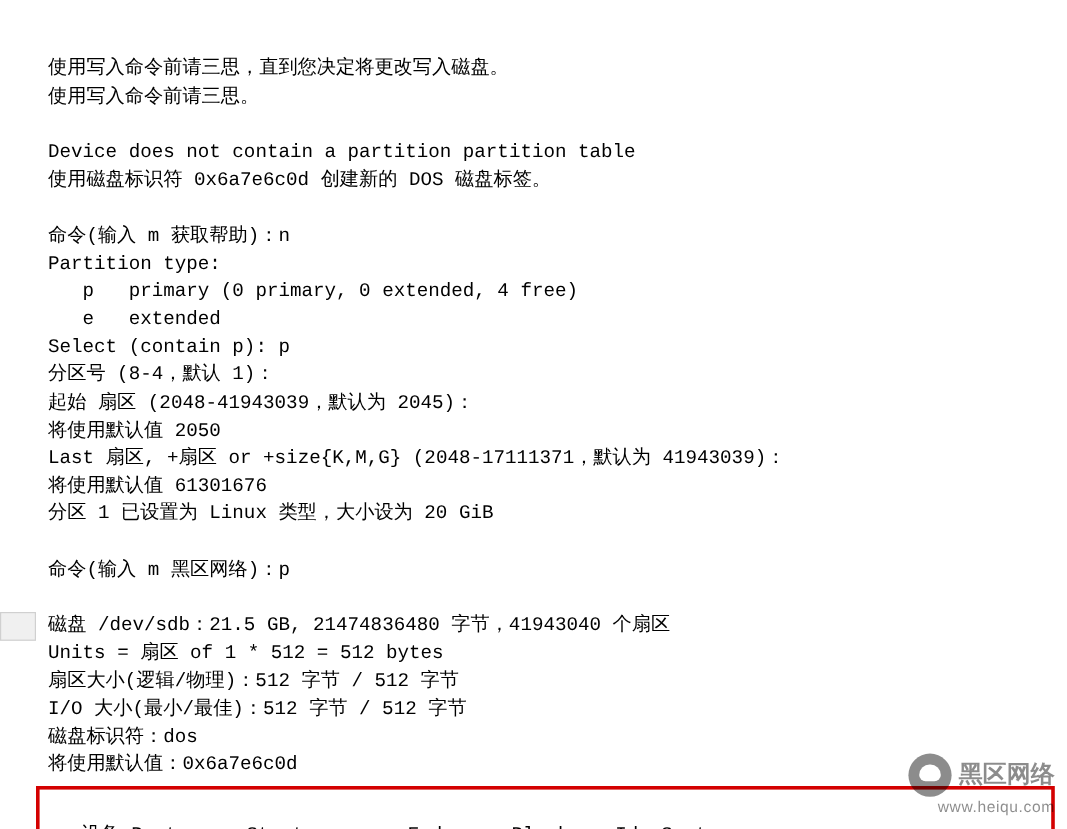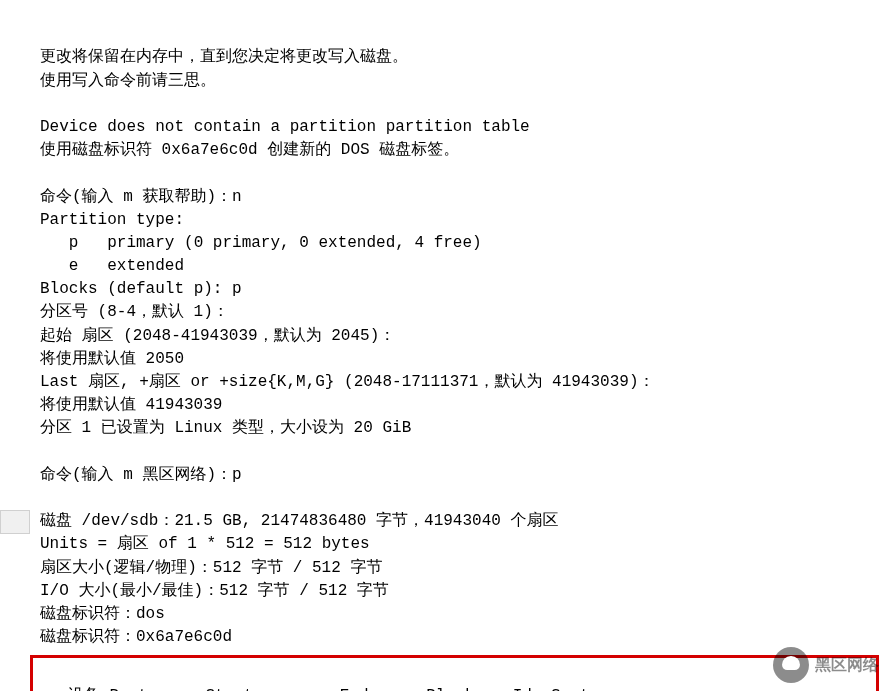--- a/index.html
+++ b/index.html
@@ -50,59 +50,60 @@
     position: relative;
   }
   .watermark .logo::after{
     content:"";
     position:absolute;
     width:18px; height:14px;
     background:#fff;
     border-radius: 10px 10px 6px 6px;
     top:9px; left:9px;
   }
-  .watermark .brand { font-size: 16px; font-weight: bold; }
+  .watermark .brand { font-size: 20px; font-weight: bold; }
   .watermark .url { font-size: 13px; letter-spacing: 0.5px; }
 </style>
 </head>
 <body>
 
 <div class="terminal">
 <div class="left-stub"></div>
-<span>更改将保留在内存中，直到您决定将更改写入磁盘。</span>
+<span>使用写入命令前请三思，直到您决定将更改写入磁盘。</span>
 <span>使用写入命令前请三思。</span>
 <span></span>
 <span>Device does not contain a partition partition table</span>
 <span>使用磁盘标识符 0x6a7e6c0d 创建新的 DOS 磁盘标签。</span>
 <span></span>
 <span>命令(输入 m 获取帮助)：n</span>
 <span>Partition type:</span>
 <span>   p   primary (0 primary, 0 extended, 4 free)</span>
 <span>   e   extended</span>
-<span>Blocks (default p): p</span>
+<span>Select (contain p): p</span>
 <span>分区号 (8-4，默认 1)：</span>
 <span>起始 扇区 (2048-41943039，默认为 2045)：</span>
 <span>将使用默认值 2050</span>
 <span>Last 扇区, +扇区 or +size{K,M,G} (2048-17111371，默认为 41943039)：</span>
-<span>将使用默认值 41943039</span>
+<span>将使用默认值 61301676</span>
 <span>分区 1 已设置为 Linux 类型，大小设为 20 GiB</span>
 <span></span>
 <span>命令(输入 m 黑区网络)：p</span>
 <span></span>
 <span>磁盘 /dev/sdb：21.5 GB, 21474836480 字节，41943040 个扇区</span>
 <span>Units = 扇区 of 1 * 512 = 512 bytes</span>
 <span>扇区大小(逻辑/物理)：512 字节 / 512 字节</span>
 <span>I/O 大小(最小/最佳)：512 字节 / 512 字节</span>
 <span>磁盘标识符：dos</span>
-<span>磁盘标识符：0x6a7e6c0d</span>
+<span>将使用默认值：0x6a7e6c0d</span>
 <div class="highlight-box">
 <span>   设备 Boot      Start         End      Blocks   Id  System</span>
 
 </div>
 
 </div>
 
 <div class="watermark">
   <div class="row1">
     <span class="logo"></span>
     <span class="brand">黑区网络</span>
   </div>
+  <div class="url">www.heiqu.com</div>
 </div>
 
 </body></html>

